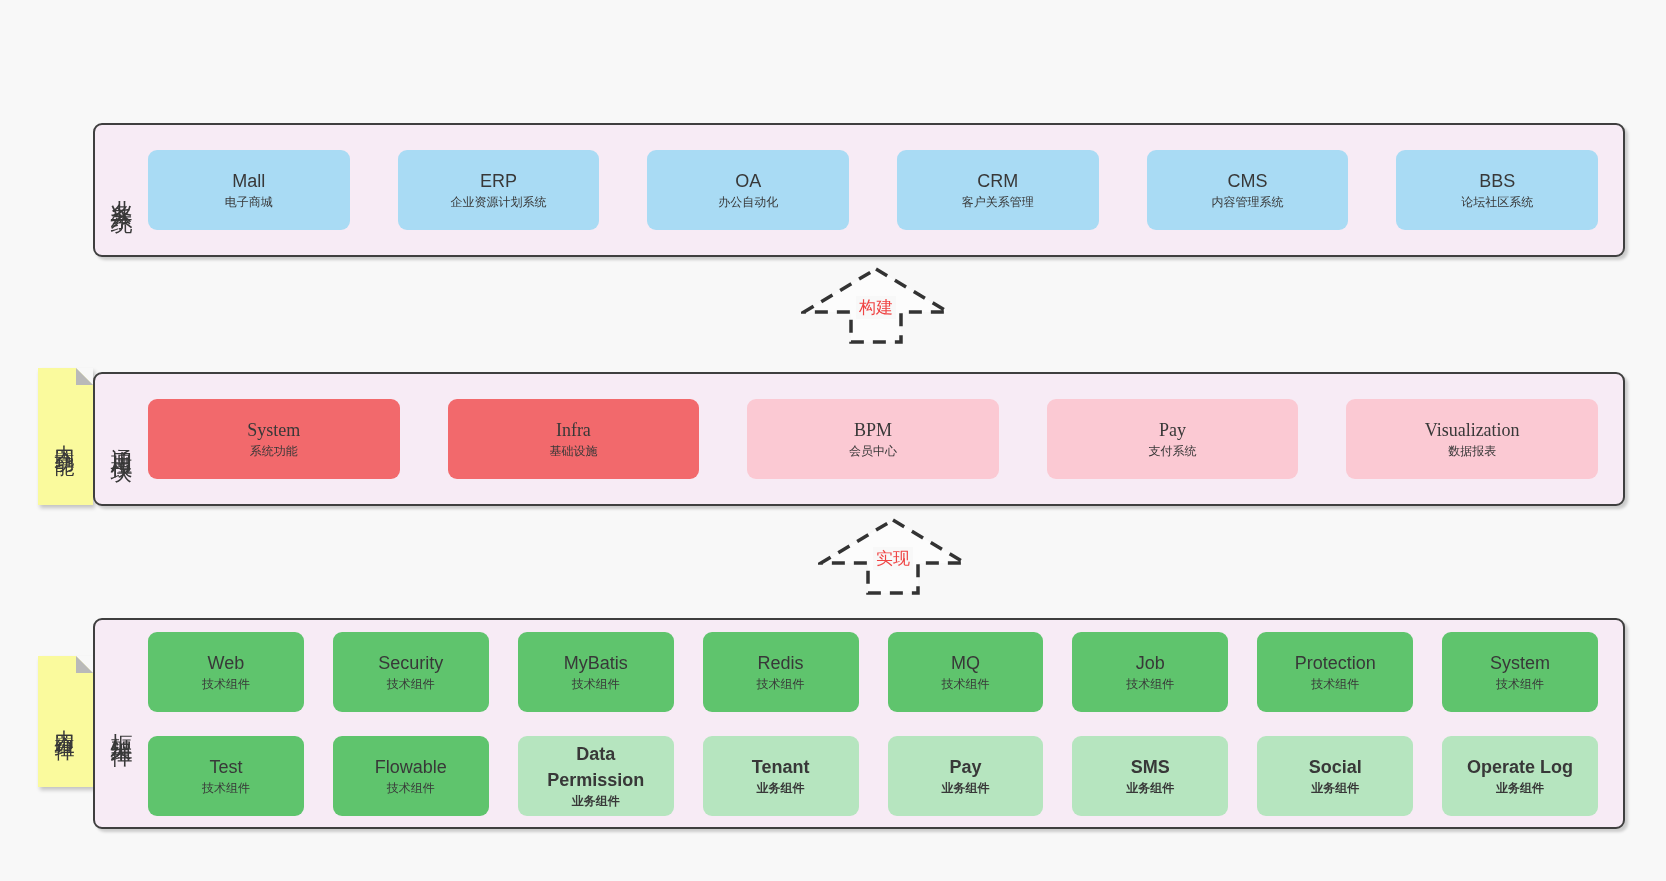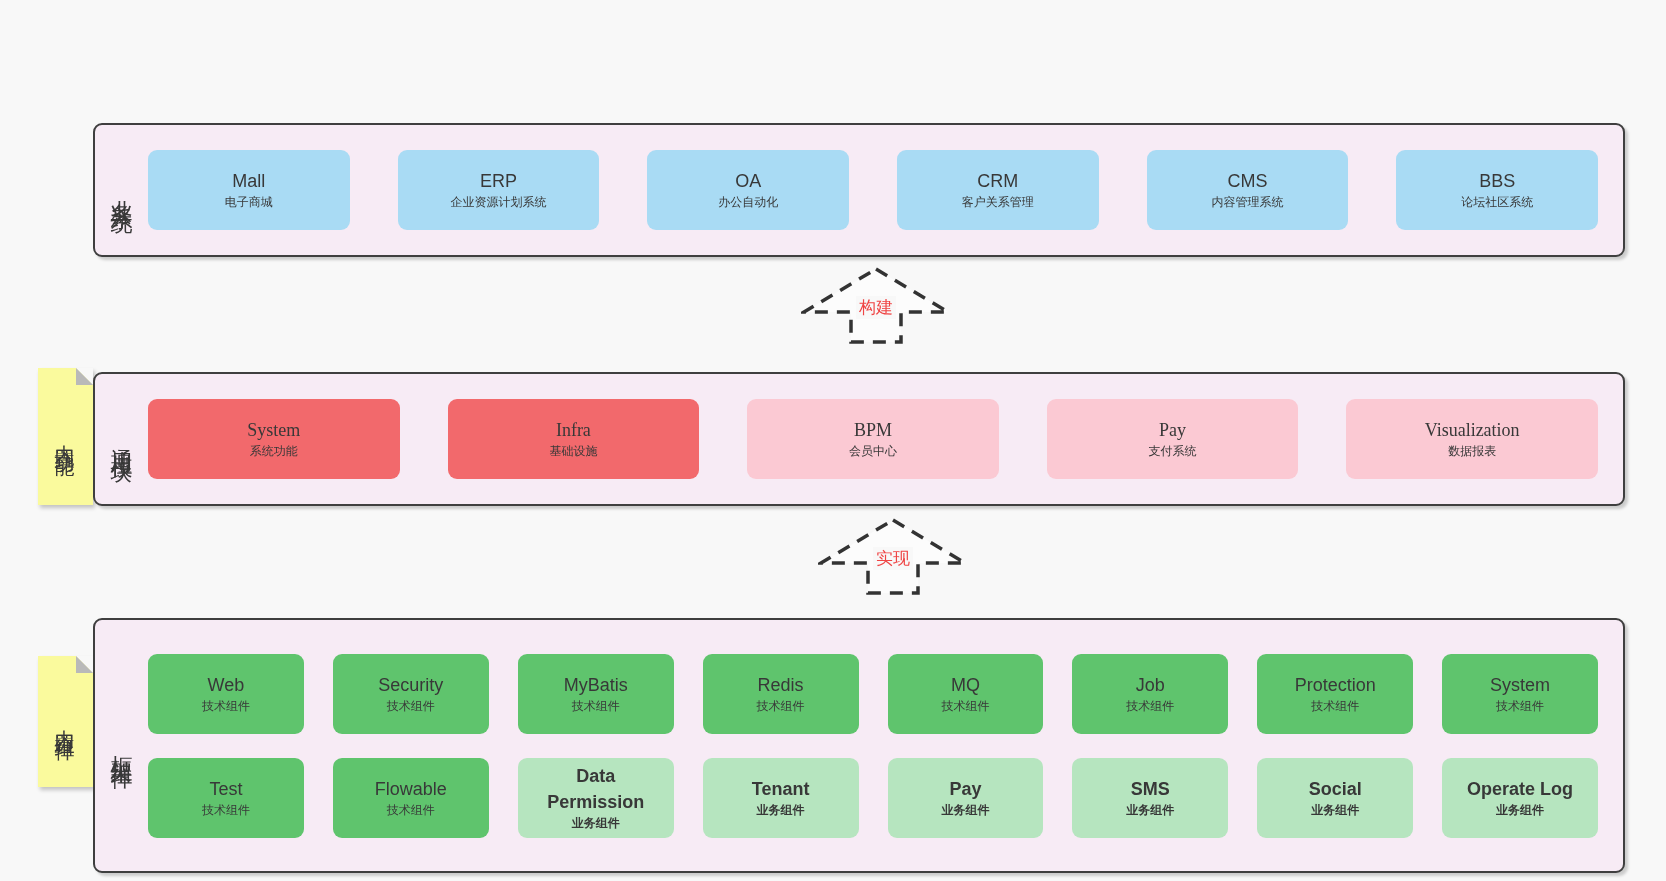--- a/index.html
+++ b/index.html
@@ -75,21 +75,21 @@
     background:var(--page_bg);padding:0 3px;font-size:17px;color:#ef4444;white-space:nowrap;
   }
 
   
   #layer-0{left:93px;top:123px;width:1532px;height:134px;}
   #arrow-0{left:801px;top:267px;}
   #sticky-1{left:38px;top:368px;height:137px;}
   #layer-1{left:93px;top:372px;width:1532px;height:134px;font-family:Liberation Serif, serif;}
   #arrow-1{left:818px;top:518px;}
   #sticky-2{left:38px;top:656px;height:131px;}
-  #layer-2{left:93px;top:618px;width:1532px;height:255px;}
+  #layer-2{left:93px;top:618px;width:1532px;height:211px;}
 </style>
 </head>
 <body>
 
 <div class="stage">
 
   <div class="sticky" id="sticky-1">
     <span class="sticky-text">内置功能</span>
   </div>
   <div class="sticky" id="sticky-2">

